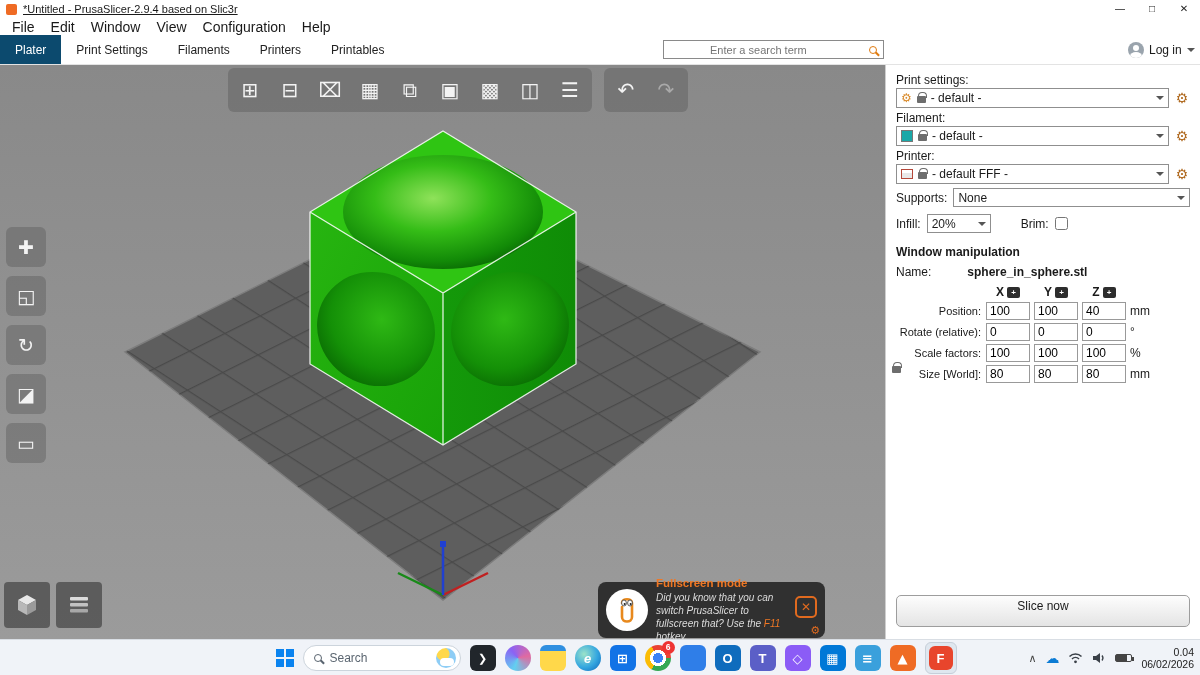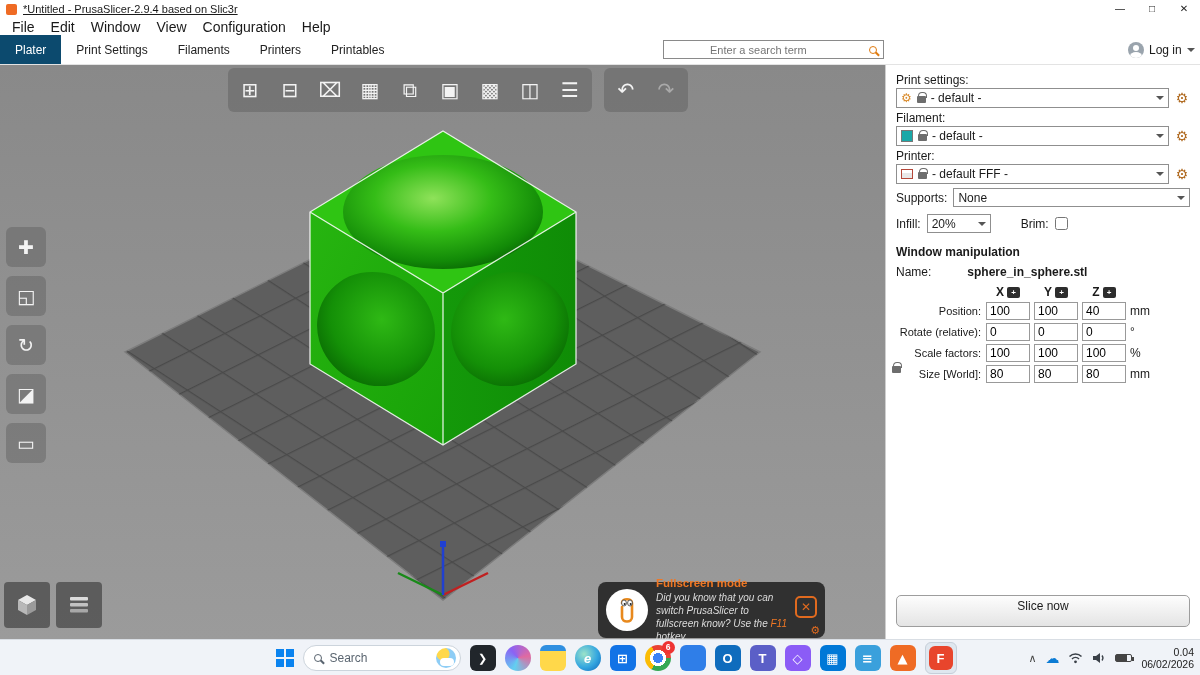--- a/index.html
+++ b/index.html
@@ -306,21 +306,21 @@
           <ellipse cx="10" cy="8" rx="2.4" ry="3" fill="#fff" stroke="#333" stroke-width="0.8"></ellipse>
           <ellipse cx="16" cy="8" rx="2.4" ry="3" fill="#fff" stroke="#333" stroke-width="0.8"></ellipse>
           <circle cx="10.6" cy="9" r="1" fill="#222"></circle>
           <circle cx="16.6" cy="9" r="1" fill="#222"></circle>
         </svg>
       </div>
       <div class="toast-text">
         <div class="toast-title">Fullscreen mode</div>
         <div class="toast-body">
           <span>Did you know that you can switch PrusaSlicer to</span><br>
-          <span>fullscreen know? Use the </span><span class="hotkey">F11</span><span> hotkey.</span>
+          <span>fullscreen that? Use the </span><span class="hotkey">F11</span><span> hotkey.</span>
         </div>
       </div>
       <div class="toast-close glyph">✕</div>
       <div class="toast-gear glyph">⚙</div>
     </div>
   </div>
 
   <div class="sidebar">
 
     <div class="sb-label">Print settings:</div>

